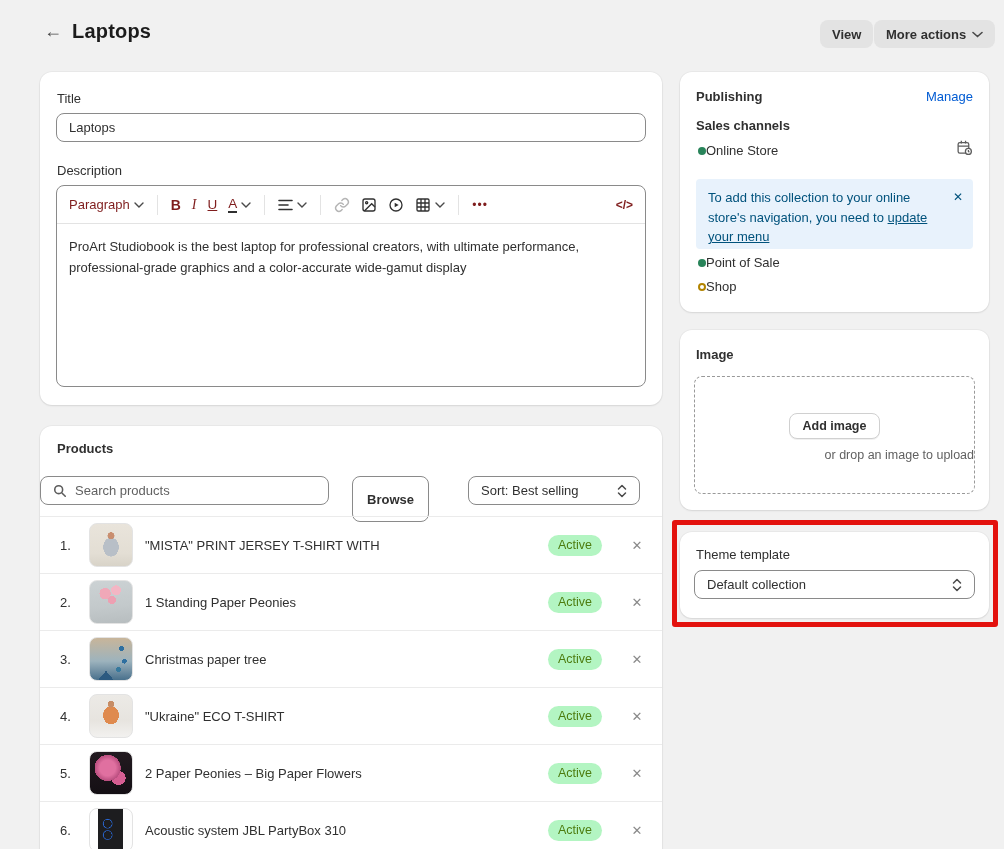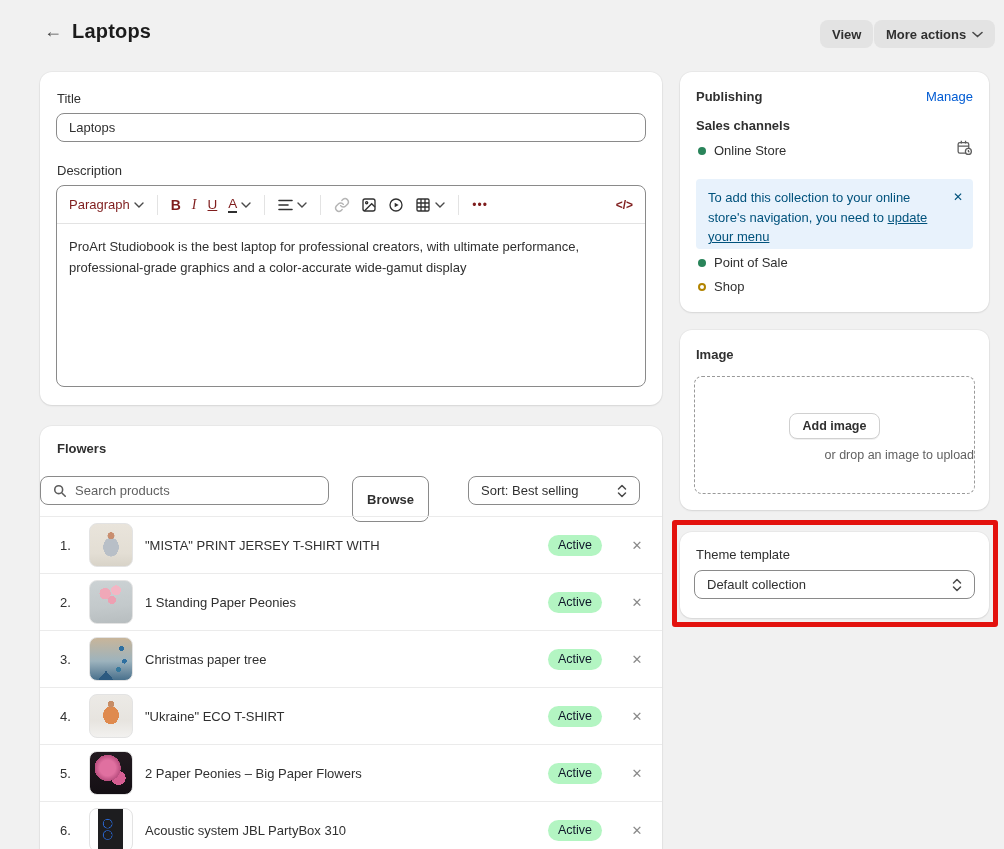--- a/index.html
+++ b/index.html
@@ -40,37 +40,37 @@
   .prod-heading { left:17px; top:15px; font-weight:650; }
   .search-box { position:absolute; left:0; top:50px; width:289px; gap:8px; }
   .browse-btn { position:absolute; left:312px; top:50px; height:46px; padding:0 14px; background:#fff; border:1px solid #8a8a8a;
                 border-radius:8px; font:600 13px "Liberation Sans","DejaVu Sans",sans-serif; color:#303030; cursor:pointer; }
   .sort-select { position:absolute; left:396px; top:50px; width:172px; justify-content:space-between; cursor:pointer;margin-left:32px; }
   .rows { position:absolute; left:0; top:90px; width:622px; }
   .prow { display:flex; align-items:center; height:57px; border-top:1px solid #ebebeb; padding:0 18px 0 20px; }
   .pnum { width:20px; margin-right:9px; color:#303030; }
   .thumb { width:44px; height:44px; border-radius:8px; border:1px solid #e3e3e3; flex:0 0 44px; }
   .pname { margin-left:12px; flex:1; color:#303030; }
-  .badge { background:#b3f5c2; color:#0f172a; border-radius:11px; padding:3px 10px 4px; font-size:12.5px; margin-right:28px; }
+  .badge { background:#b3f5c2; color:#4d7c0f; border-radius:11px; padding:3px 10px 4px; font-size:12.5px; margin-right:28px; }
   .xbtn { width:14px; text-align:center; color:#8a8a8a; font-size:13px; cursor:pointer; }
 
   
   .t0 { background:radial-gradient(circle at 50% 28%, #c98e6f 9%, transparent 10%), radial-gradient(ellipse 14px 17px at 50% 55%, #b8bfc7 55%, transparent 56%), linear-gradient(180deg,#e9e4db 0%,#e3ded4 70%,#d8d3c8 100%); }
   .t1 { background:radial-gradient(circle 8px at 36% 30%, #f0a8b8 70%, transparent 71%), radial-gradient(circle 7px at 62% 22%, #f3b6c4 70%, transparent 71%), radial-gradient(circle 6px at 52% 45%, #eda0b2 70%, transparent 71%), linear-gradient(175deg,#ccd2d4 0%,#c3c9cb 60%,#b7bdbf 100%); }
   .t2 { background:radial-gradient(circle 3px at 75% 25%, #2e6fa0 80%, transparent 81%), radial-gradient(circle 3px at 82% 55%, #2e6fa0 80%, transparent 81%), radial-gradient(circle 3px at 68% 75%, #35789d 80%, transparent 81%), conic-gradient(from 180deg at 38% 78%, #2c5a80 0 40deg, transparent 40deg 320deg, #2c5a80 320deg), linear-gradient(180deg,#c8b59a 0%,#9db3bd 55%,#49708c 100%); }
   .t3 { background:radial-gradient(circle at 50% 22%, #c78d66 8%, transparent 9%), radial-gradient(ellipse 13px 15px at 50% 48%, #df8a4e 60%, transparent 61%), linear-gradient(180deg,#eceae6 0%,#e7e4df 60%,#f2f1ef 100%); }
   .t4 { background:radial-gradient(circle 13px at 42% 38%, #e070a0 60%, #b84d7e 100%, transparent 101%), radial-gradient(circle 10px at 68% 62%, #d55e92 70%, transparent 71%), linear-gradient(180deg,#221a20 0%,#140f14 100%); }
   .t5 { background:radial-gradient(circle 7px at 42% 35%, transparent 55%, #2867d6 60%, transparent 75%), radial-gradient(circle 7px at 42% 62%, transparent 55%, #2867d6 60%, transparent 75%), linear-gradient(90deg,#fefefe 0 18%, #1d1d1f 18% 78%, #fdfdfd 78% 100%); }
 
   
   #publishing-card { left:680px; top:72px; width:309px; height:240px; }
   .pub-heading { left:16px; top:17px; font-weight:650; }
   .manage-link { right:16px; top:17px; color:#005bd3; cursor:pointer; }
   .sales-label { left:16px; top:46px; font-weight:650; }
-  .channel { position:absolute; left:18px; display:flex; align-items:center; gap:8px; }
+  .channel { position:absolute; left:18px; display:flex; align-items:center; }
   .dot { width:8px; height:8px; border-radius:50%; background:#29845a; }
   .ring { width:8px; height:8px; border-radius:50%; border:2px solid #b28400; background:#fff; }
   .sched-icon { position:absolute; right:16px; top:67px; cursor:pointer; }
   .banner { position:absolute; left:16px; top:107px; width:277px; height:70px; background:#e8f2fc; border-radius:4px; padding:9px 30px 9px 12px;
             color:#00527c; font-size:13px; line-height:1.5; }
   .banner a { color:#00527c; text-decoration:underline; cursor:pointer; }
   .banner-x { position:absolute; right:10px; top:9px; color:#00527c; font-size:12px; cursor:pointer; }
 
   #image-card { left:680px; top:330px; width:309px; height:180px; }
   .img-heading { left:16px; top:17px; font-weight:650; }
@@ -182,21 +182,21 @@
         <span class="tb-sep"></span>
         <span class="tb-item" style="letter-spacing:1px;font-size:12px">•••</span>
         <span style="flex:1"></span>
         <span class="tb-item" style="font-weight:600;font-size:12px">&lt;/&gt;</span>
       </div>
       <div class="editor-body">ProArt Studiobook is the best laptop for professional creators, with ultimate performance, professional-grade graphics and a color-accurate wide-gamut display</div>
     </div>
   </div>
 
   <div class="card" id="products-card">
-    <span class="abs prod-heading">Flowers</span>
+    <span class="abs prod-heading">Products</span>
 
     <div class="field search-box">
       <span class="icon">
         <svg width="14" height="14" viewBox="0 0 16 16" fill="none" stroke="#5c5c5c" stroke-width="1.8">
             <circle cx="6.5" cy="6.5" r="4.5"></circle>
             <path d="M10.5 10.5 L14 14" stroke-linecap="round"></path>
           </svg>
       </span>
       <input class="txt" placeholder="Search products" style="">
     </div>

